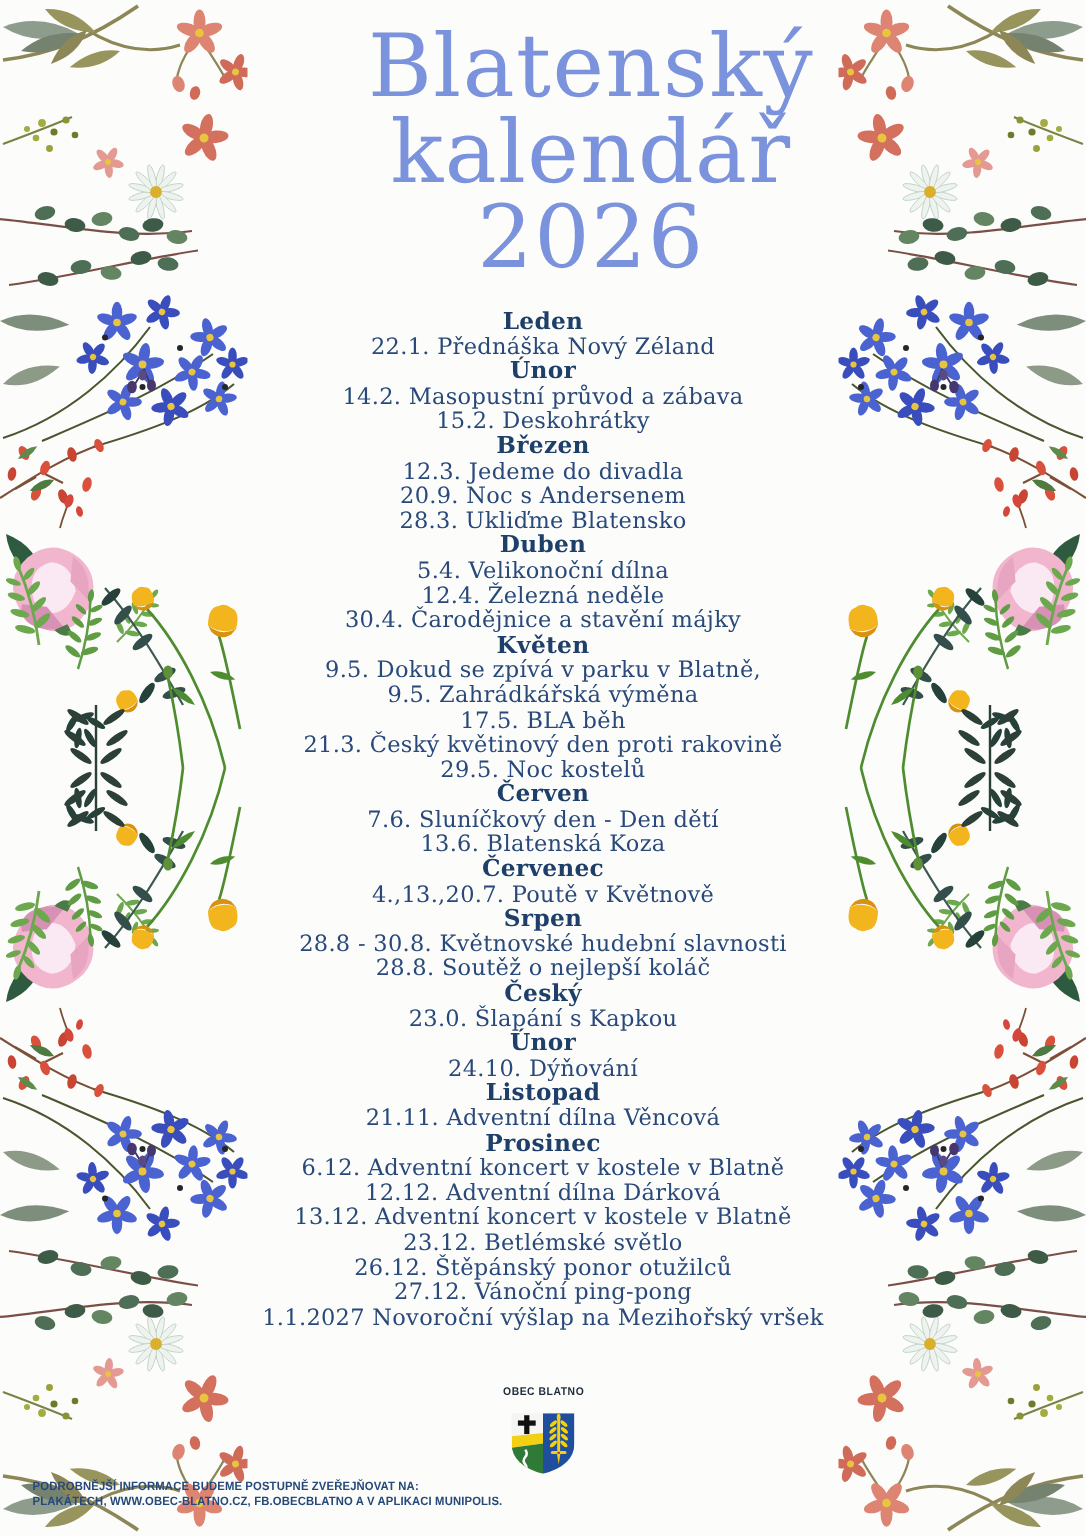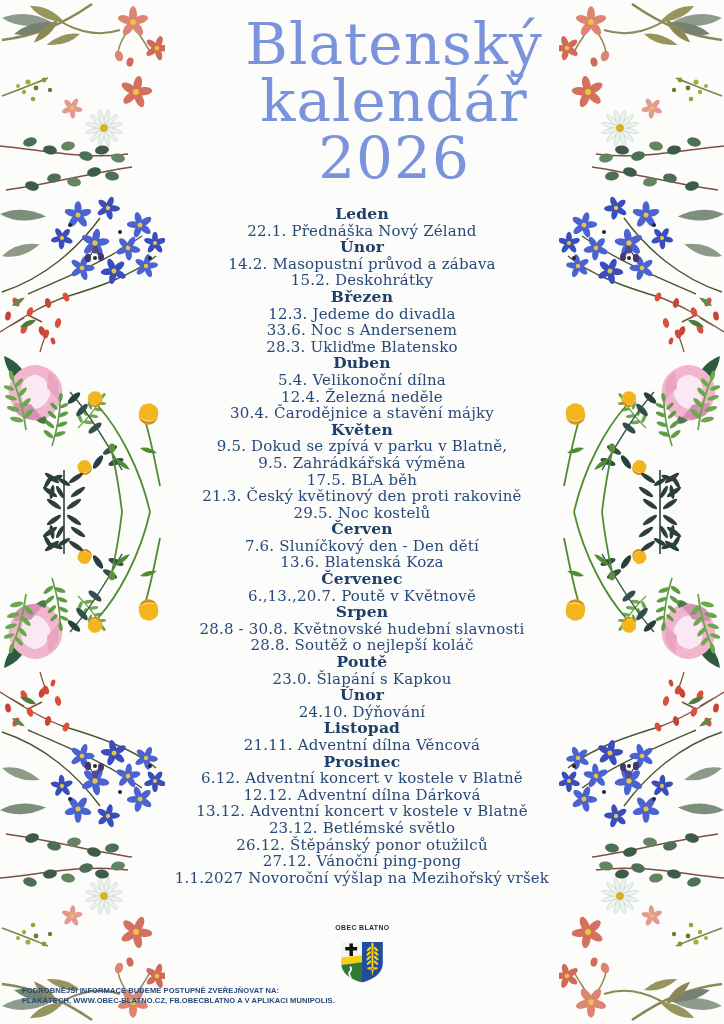--- a/index.html
+++ b/index.html
@@ -219,41 +219,41 @@
 </div>
 
 <div class="calendar">
     <div class="month-name">Leden</div>
     <div class="event-line">22.1. Přednáška Nový Zéland</div>
     <div class="month-name">Únor</div>
     <div class="event-line">14.2. Masopustní průvod a zábava</div>
     <div class="event-line">15.2. Deskohrátky</div>
     <div class="month-name">Březen</div>
     <div class="event-line">12.3. Jedeme do divadla</div>
-    <div class="event-line">33.6. Noc s Andersenem</div>
+    <div class="event-line">20.9. Noc s Andersenem</div>
     <div class="event-line">28.3. Ukliďme Blatensko</div>
     <div class="month-name">Duben</div>
     <div class="event-line">5.4. Velikonoční dílna</div>
     <div class="event-line">12.4. Železná neděle</div>
     <div class="event-line">30.4. Čarodějnice a stavění májky</div>
     <div class="month-name">Květen</div>
     <div class="event-line">9.5. Dokud se zpívá v parku v Blatně,</div>
     <div class="event-line">9.5. Zahrádkářská výměna</div>
     <div class="event-line">17.5. BLA běh</div>
     <div class="event-line">21.3. Český květinový den proti rakovině</div>
     <div class="event-line">29.5. Noc kostelů</div>
     <div class="month-name">Červen</div>
     <div class="event-line">7.6. Sluníčkový den - Den dětí</div>
     <div class="event-line">13.6. Blatenská Koza</div>
     <div class="month-name">Červenec</div>
-    <div class="event-line">6.,13.,20.7. Poutě v Květnově</div>
+    <div class="event-line">4.,13.,20.7. Poutě v Květnově</div>
     <div class="month-name">Srpen</div>
     <div class="event-line">28.8 - 30.8. Květnovské hudební slavnosti</div>
     <div class="event-line">28.8. Soutěž o nejlepší koláč</div>
-    <div class="month-name">Poutě</div>
+    <div class="month-name">Český</div>
     <div class="event-line">23.0. Šlapání s Kapkou</div>
     <div class="month-name">Únor</div>
     <div class="event-line">24.10. Dýňování</div>
     <div class="month-name">Listopad</div>
     <div class="event-line">21.11. Adventní dílna Věncová</div>
     <div class="month-name">Prosinec</div>
     <div class="event-line">6.12. Adventní koncert v kostele v Blatně</div>
     <div class="event-line">12.12. Adventní dílna Dárková</div>
     <div class="event-line">13.12. Adventní koncert v kostele v Blatně</div>
     <div class="event-line">23.12. Betlémské světlo</div>

